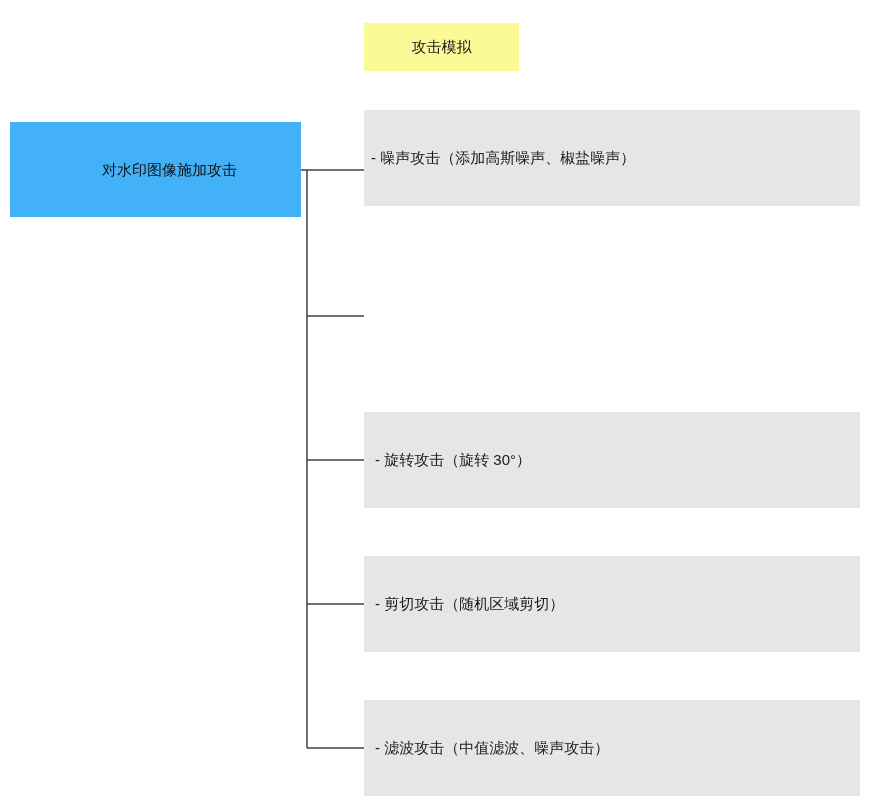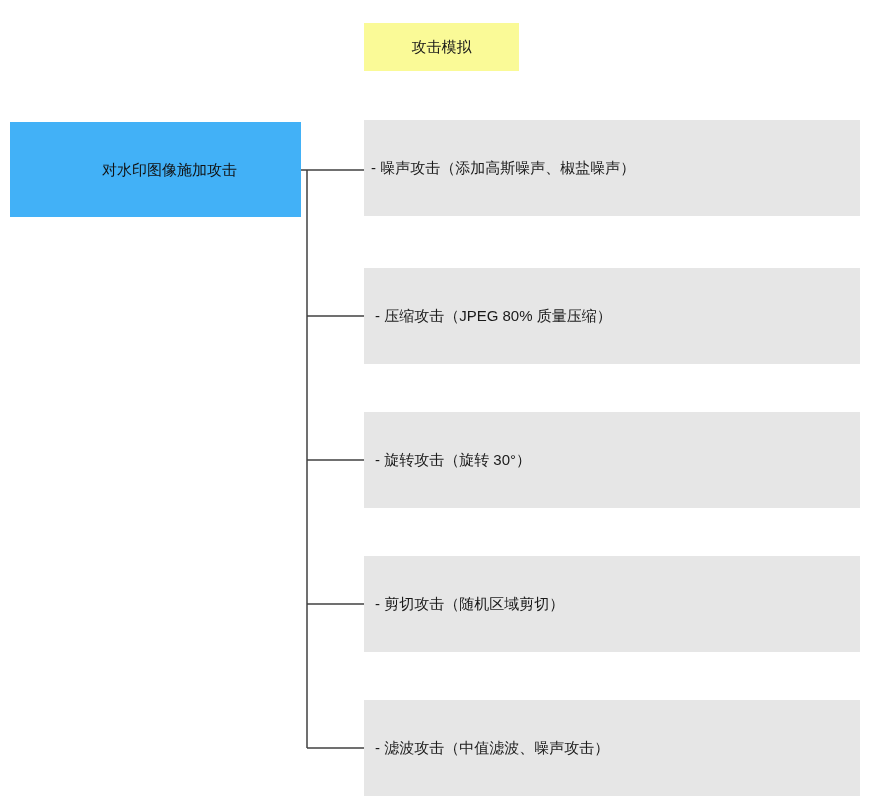--- a/index.html
+++ b/index.html
@@ -51,21 +51,21 @@
     width: 496px;
     height: 96px;
     background: #E6E6E6;
     display: flex;
     align-items: center;
     font-size: 15px;
     color: #1a1a1a;
     padding-left: 11px;
     box-sizing: border-box;
   }
-  .attack-box.row-0 { top: 120px; padding-left: 7px; }
+  .attack-box.row-0 { top: 110px; padding-left: 7px; }
   .attack-box.row-1 { top: 268px; }
   .attack-box.row-2 { top: 412px; }
   .attack-box.row-3 { top: 556px; }
   .attack-box.row-4 { top: 700px; }
   .connectors {
     position: absolute;
     left: 0;
     top: 0;
     pointer-events: none;
   }
@@ -97,23 +97,20 @@
     <span>攻击模拟</span>
   </div>
 
   <div class="target-box">
     <div>对水印图像施加攻击</div>
   </div>
 
   <div class="attack-box row-0">
     <span>- 噪声攻击（添加高斯噪声、椒盐噪声）</span>
   </div>
-  <div class="attack-box row-1">
-    <span>- 压缩攻击（JPEG 80% 质量压缩）</span>
-  </div>
   <div class="attack-box row-2">
     <span>- 旋转攻击（旋转 30°）</span>
   </div>
   <div class="attack-box row-3">
     <span>- 剪切攻击（随机区域剪切）</span>
   </div>
   <div class="attack-box row-4">
     <span>- 滤波攻击（中值滤波、噪声攻击）</span>
   </div>
 

